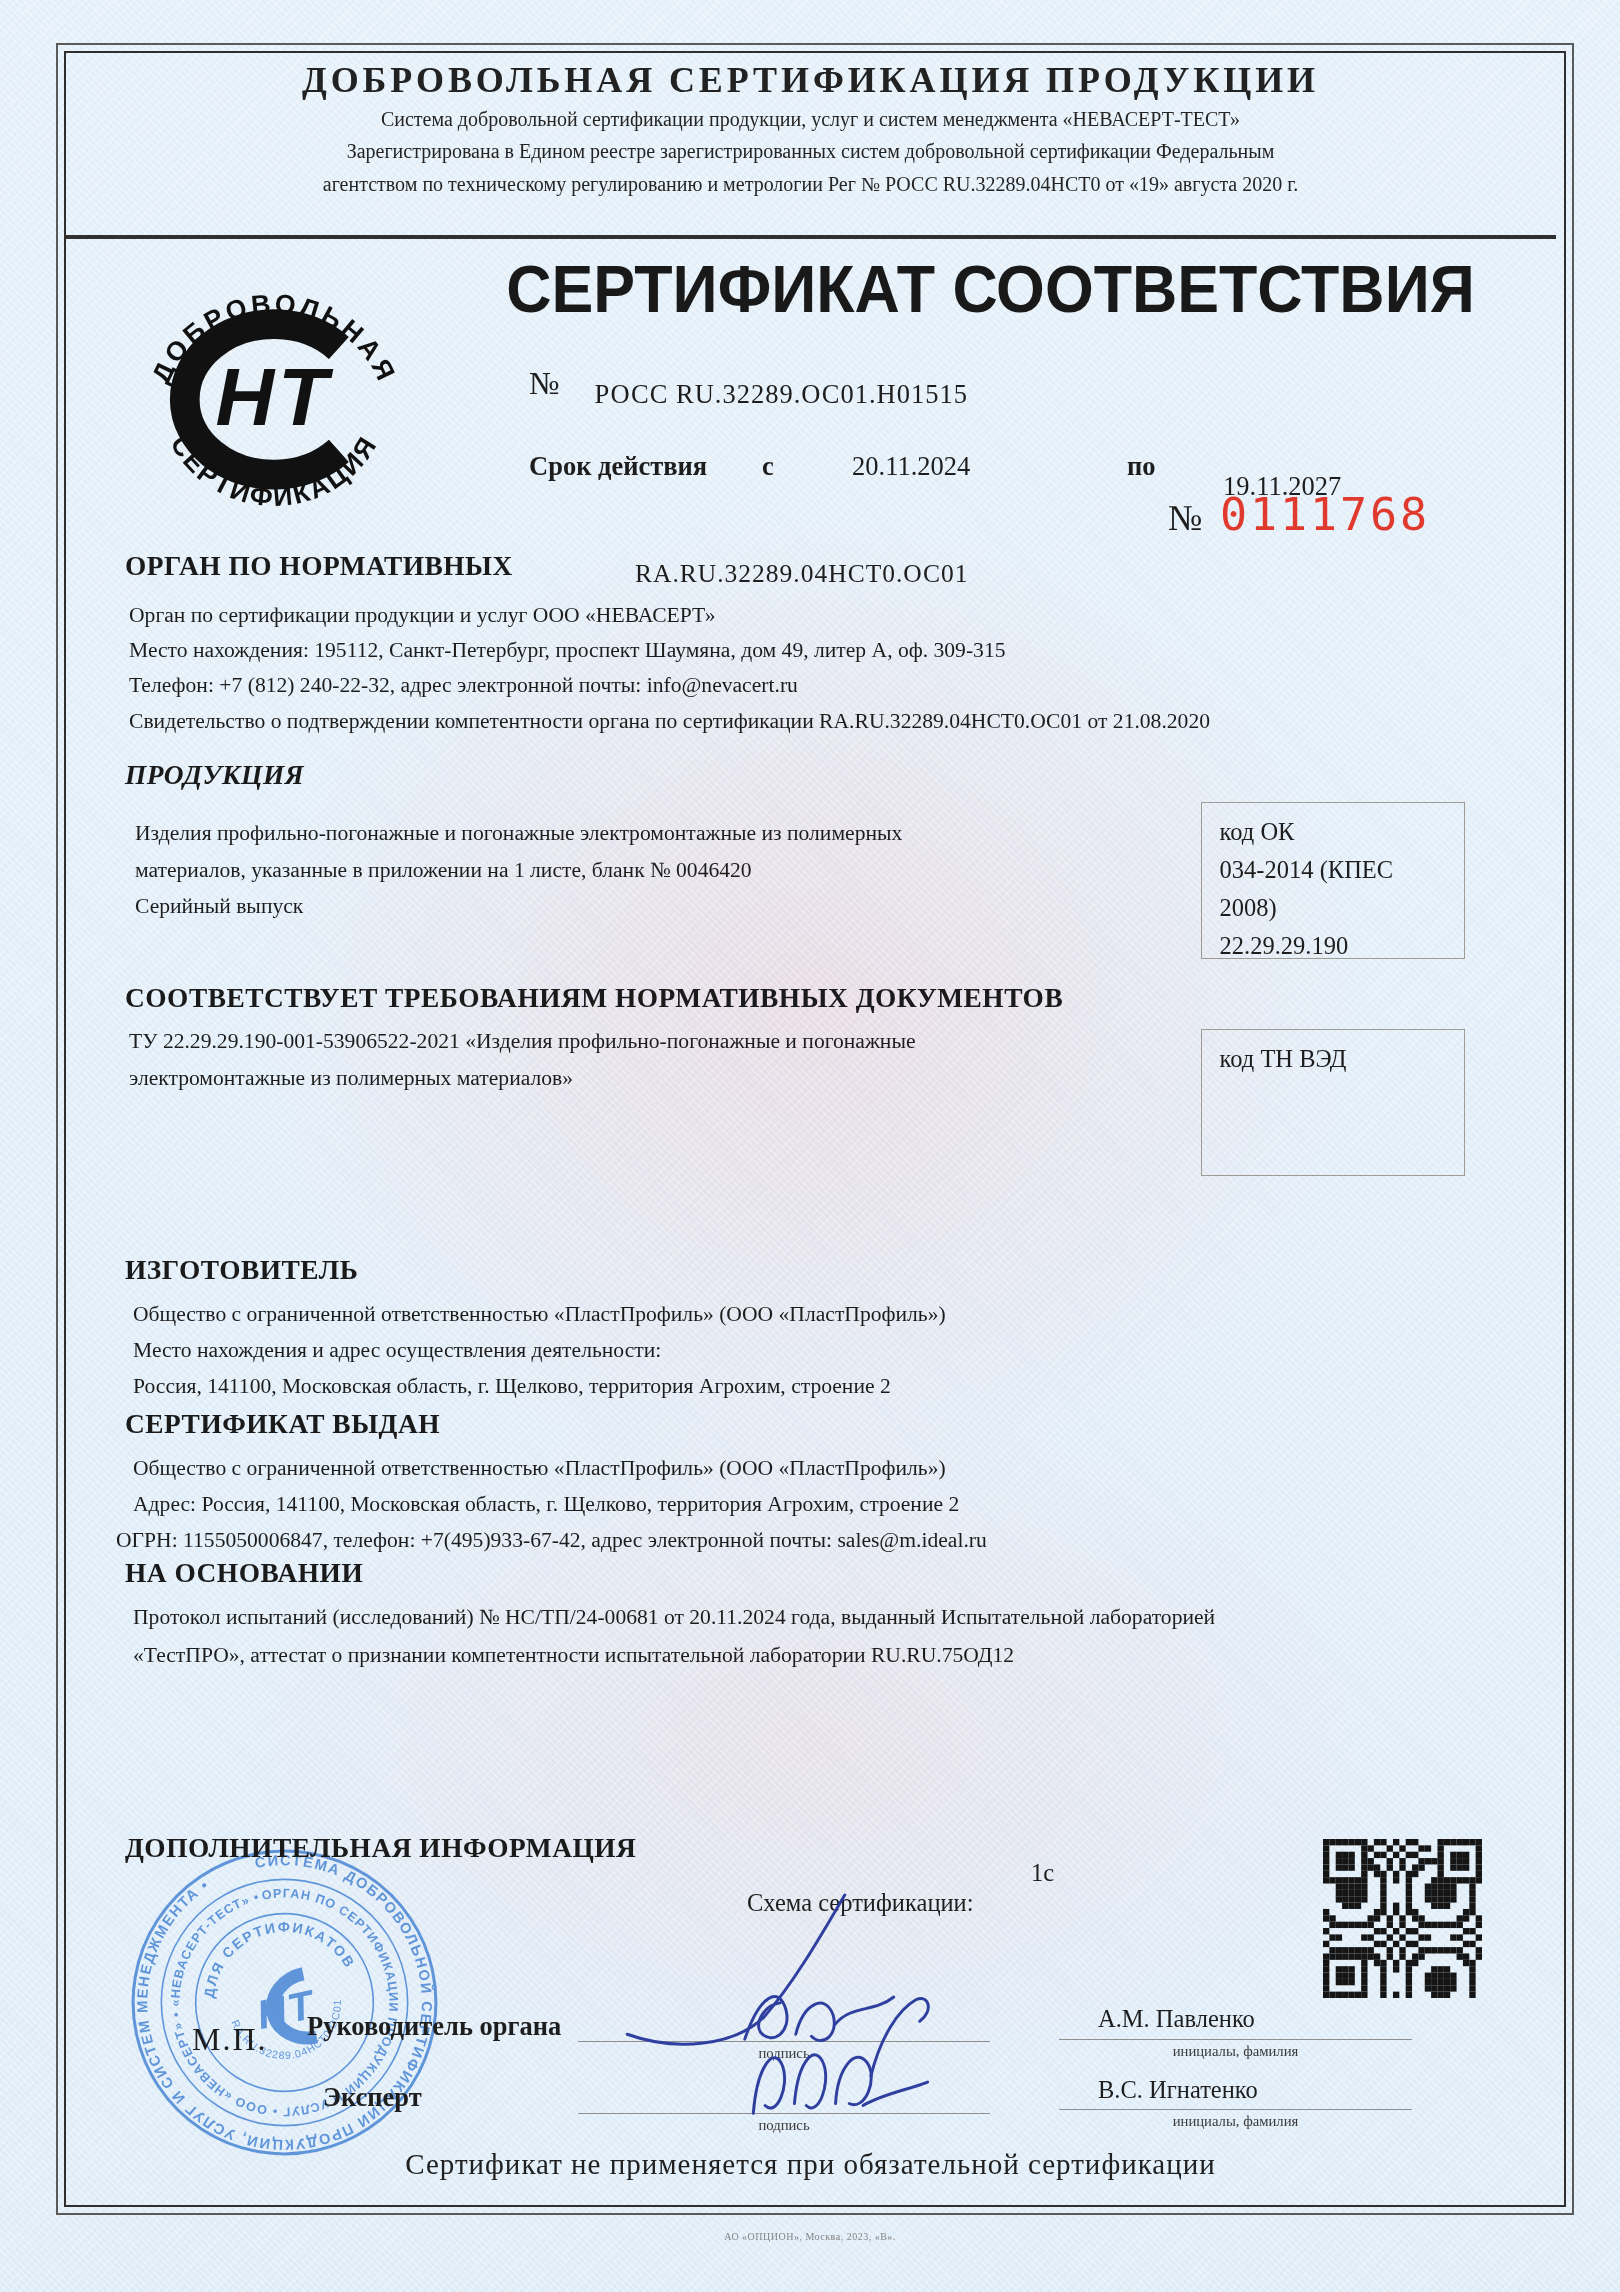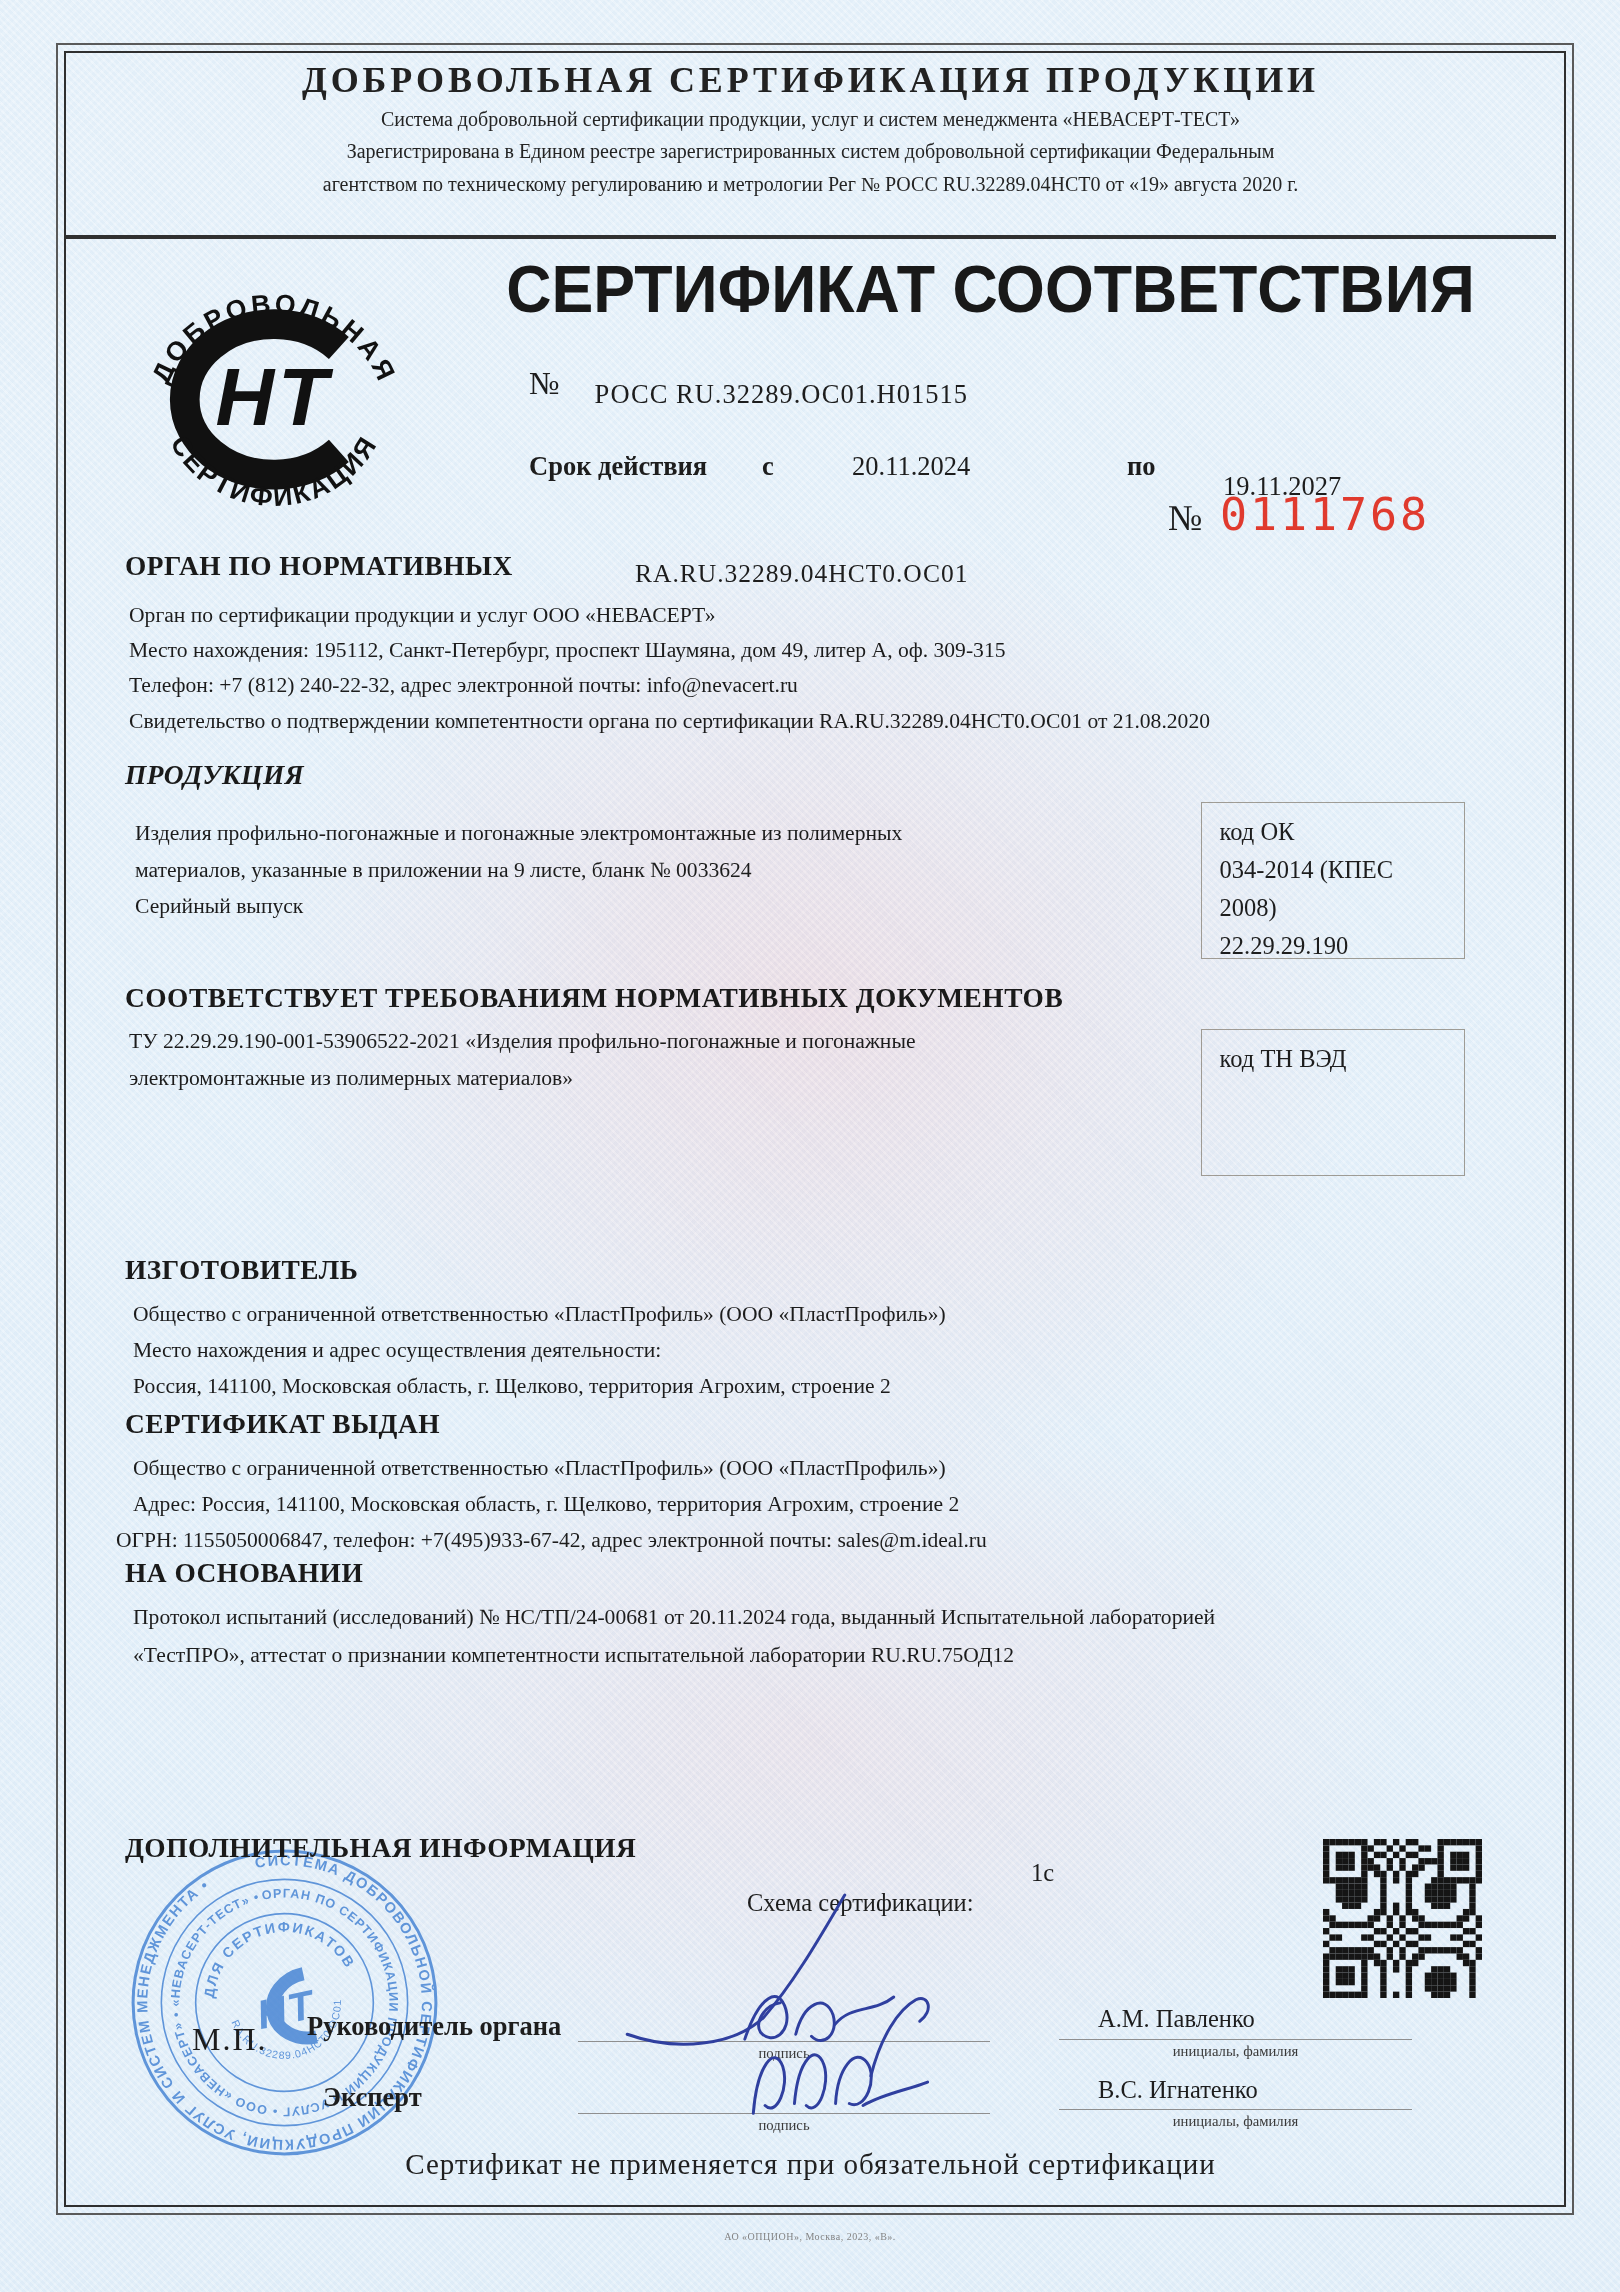--- a/index.html
+++ b/index.html
@@ -101,21 +101,21 @@
 
   <div class="abs sec-h" style="left:125px;top:551px;">ОРГАН ПО НОРМАТИВНЫХ</div>
   <div class="abs" style="left:635px;top:559px;font-size:25.5px;letter-spacing:1px;">RA.RU.32289.04НСТ0.ОС01</div>
   <div class="abs bl" style="left:129px;top:603px;">Орган по сертификации продукции и услуг ООО «НЕВАСЕРТ»</div>
   <div class="abs bl" style="left:129px;top:638px;">Место нахождения: 195112, Санкт-Петербург, проспект Шаумяна, дом 49, литер А, оф. 309-315</div>
   <div class="abs bl" style="left:129px;top:673px;">Телефон: +7 (812) 240-22-32, адрес электронной почты: info@nevacert.ru</div>
   <div class="abs bl" style="left:129px;top:709px;">Свидетельство о подтверждении компетентности органа по сертификации RA.RU.32289.04НСТ0.ОС01 от 21.08.2020</div>
 
   <div class="abs sec-h" style="left:125px;top:760px;font-style:italic;">ПРОДУКЦИЯ</div>
   <div class="abs bl" style="left:135px;top:821px;">Изделия профильно-погонажные и погонажные электромонтажные из полимерных</div>
-  <div class="abs bl" style="left:135px;top:858px;">материалов, указанные в приложении на 9 листе, бланк № 0033624</div>
+  <div class="abs bl" style="left:135px;top:858px;">материалов, указанные в приложении на 1 листе, бланк № 0046420</div>
   <div class="abs bl" style="left:135px;top:894px;">Серийный выпуск</div>
 
   <div class="abs code-box" style="left:1201px;top:802px;width:227px;height:135px;">
     <div>код ОК</div>
     <div>034-2014 (КПЕС 2008)</div>
     <div>22.29.29.190</div>
   </div>
 
   <div class="abs sec-h" style="left:125px;top:983px;">СООТВЕТСТВУЕТ ТРЕБОВАНИЯМ НОРМАТИВНЫХ ДОКУМЕНТОВ</div>
   <div class="abs bl" style="left:129px;top:1029px;">ТУ 22.29.29.190-001-53906522-2021 «Изделия профильно-погонажные и погонажные</div>

